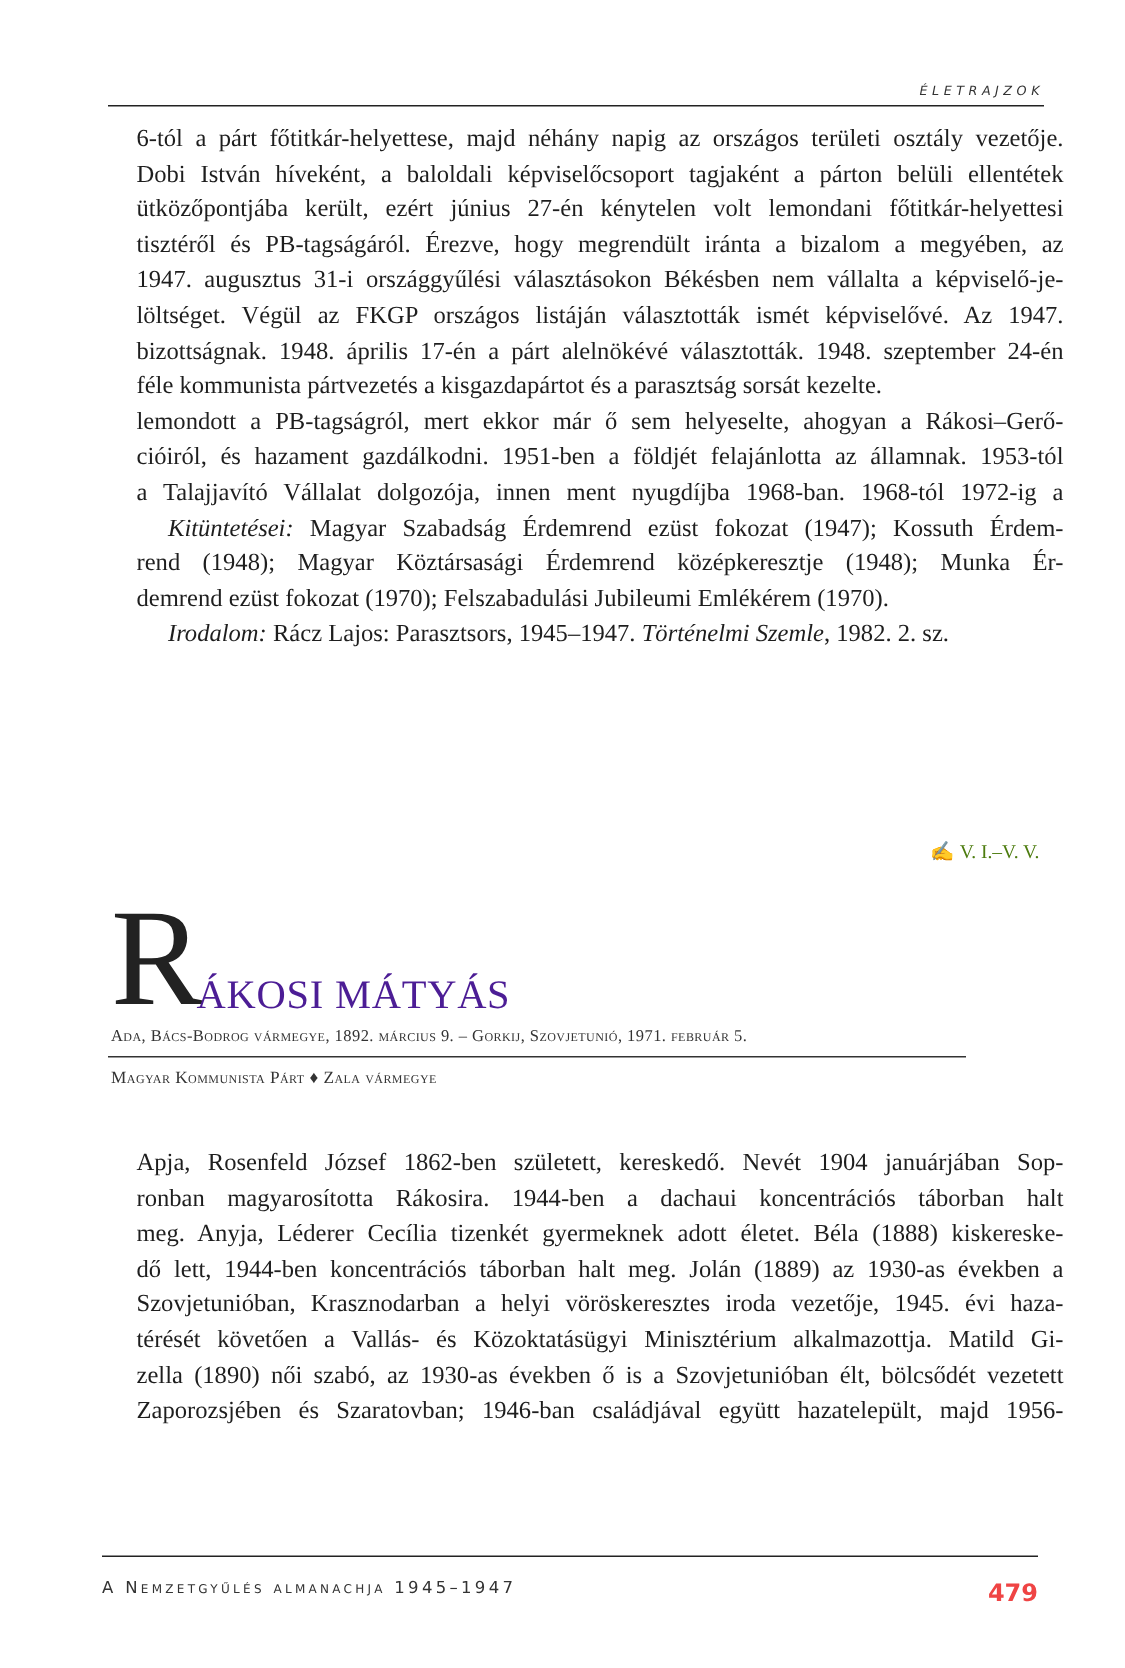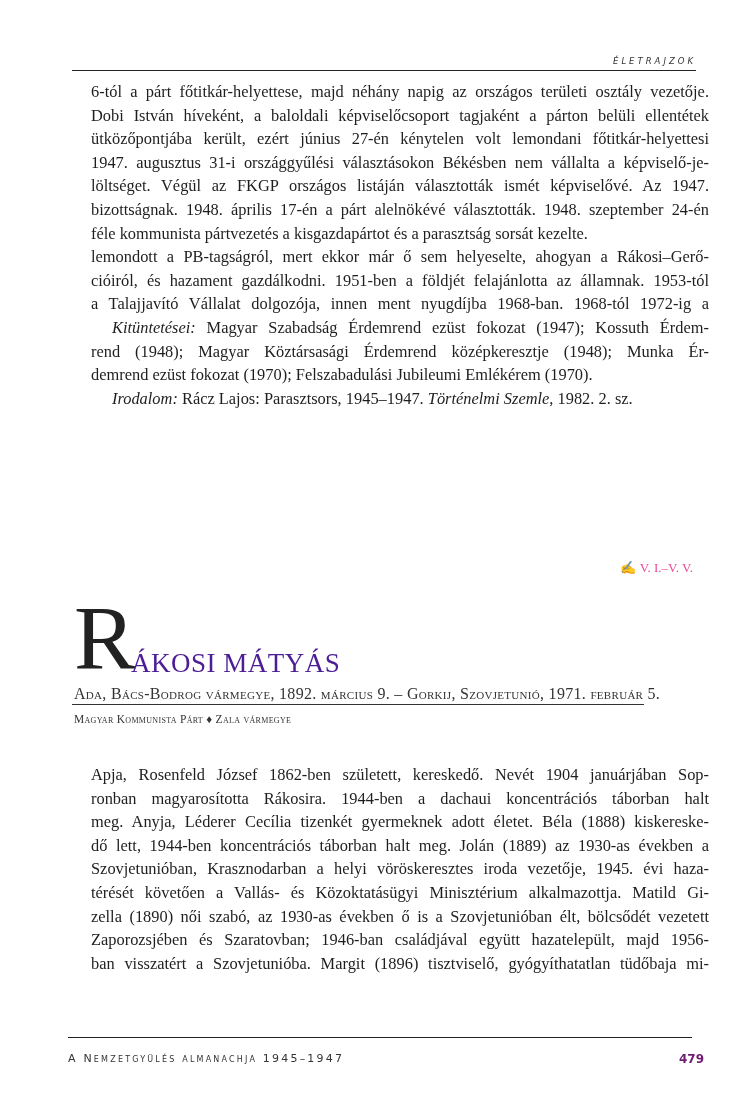--- a/index.html
+++ b/index.html
@@ -4,40 +4,41 @@
   <style>
     html, body { margin: 0; padding: 0; background: #ffffff; }
     body { width: 750px; height: 1112px; position: relative; overflow: hidden; color: #1e1e1e; font-family: "Liberation Serif", serif; }
     .running-head { position: absolute; left: 72px; width: 624px; top: 56px; text-align: right; font-family: "DejaVu Sans", sans-serif; font-size: 8.5px; letter-spacing: 3px; color: #333; font-style: italic; }
     .rule-top { position: absolute; left: 72px; width: 624px; top: 70px; height: 0; border-top: 1.2px solid #222; }
     .body-block { position: absolute; left: 75px; width: 618px; font-size: 16.4px; line-height: 23.6px; text-align: justify; margin-left: 16px; }
     .line { display: block; white-space: nowrap; text-align: justify; text-align-last: justify; height: 23.6px; }
     .line.last { text-align-last: left; }
     .indent { padding-left: 21px; }
     .it { font-style: italic; }
-    .signature { position: absolute; right: 57px; top: 560px; font-size: 13px; color: #ec4899; }
+    .signature { position: absolute; right: 57px; top: 560px; font-size: 13px; color: #4d7c0f; }
     .drop-cap { position: absolute; left: 74px; top: 598px; font-size: 92px; line-height: 80px; font-family: "Liberation Serif", serif; color: #222; }
     .title-rest { position: absolute; left: 131px; top: 648px; font-size: 27px; letter-spacing: 0.5px; color: #4c1d95; font-family: "Liberation Serif", serif; text-align: center; }
-    .dates { position: absolute; left: 74px; top: 685px; width: 620px; font-size: 16px; letter-spacing: 0.3px; color: #333; font-variant: small-caps; white-space: nowrap; }
+    .dates { position: absolute; left: 74px; top: 685px; width: 620px; font-size: 11px; letter-spacing: 0.3px; color: #333; font-variant: small-caps; white-space: nowrap; }
     .rule-mid { position: absolute; left: 72px; width: 572px; top: 704px; border-top: 1px solid #333; }
     .party { position: absolute; left: 74px; top: 713px; font-size: 11.5px; letter-spacing: 0.3px; color: #333; font-variant: small-caps; white-space: nowrap; }
     .rule-bottom { position: absolute; left: 68px; width: 624px; top: 1037px; border-top: 1.2px solid #222; }
     .footer-left { position: absolute; left: 68px; top: 1052px; font-family: "DejaVu Sans", sans-serif; font-size: 11px; letter-spacing: 2.2px; color: #333; font-variant: small-caps; }
-    .footer-right { position: absolute; right: 46px; top: 1052px; font-family: "DejaVu Sans", sans-serif; font-size: 12px; font-weight: bold; color: #701a75; }
+    .footer-right { position: absolute; right: 58px; top: 1052px; font-family: "DejaVu Sans", sans-serif; font-size: 16px; font-weight: bold; color: #ef4444; }
   </style>
 </head>
 <body>
 
 <div class="running-head">ÉLETRAJZOK</div>
 <div class="rule-top"></div>
 
 <div class="body-block" style="top:80px;">
   <span class="line">6-tól a párt főtitkár-helyettese, majd néhány napig az országos területi osztály vezetője.</span>
   <span class="line">Dobi István híveként, a baloldali képviselőcsoport tagjaként a párton belüli ellentétek</span>
   <span class="line">ütközőpontjába került, ezért június 27-én kénytelen volt lemondani főtitkár-helyettesi</span>
+  <span class="line">tisztéről és PB-tagságáról. Érezve, hogy megrendült iránta a bizalom a megyében, az</span>
   <span class="line">1947. augusztus 31-i országgyűlési választásokon Békésben nem vállalta a képviselő-je-</span>
   <span class="line">löltséget. Végül az FKGP országos listáján választották ismét képviselővé. Az 1947.</span>
   <span class="line">bizottságnak. 1948. április 17-én a párt alelnökévé választották. 1948. szeptember 24-én</span>
   <span class="line last">féle kommunista pártvezetés a kisgazdapártot és a parasztság sorsát kezelte.</span>
   <span class="line">lemondott a PB-tagságról, mert ekkor már ő sem helyeselte, ahogyan a Rákosi–Gerő-</span>
   <span class="line">cióiról, és hazament gazdálkodni. 1951-ben a földjét felajánlotta az államnak. 1953-tól</span>
   <span class="line">a Talajjavító Vállalat dolgozója, innen ment nyugdíjba 1968-ban. 1968-tól 1972-ig a</span>
   <span class="line indent"><span class="it">Kitüntetései:</span><span> Magyar Szabadság Érdemrend ezüst fokozat (1947); Kossuth Érdem-</span></span>
   <span class="line">rend (1948); Magyar Köztársasági Érdemrend középkeresztje (1948); Munka Ér-</span>
   <span class="line last">demrend ezüst fokozat (1970); Felszabadulási Jubileumi Emlékérem (1970).</span>
@@ -61,18 +62,17 @@
 
 <div class="body-block" style="top:763px;">
   <span class="line">Apja, Rosenfeld József 1862-ben született, kereskedő. Nevét 1904 januárjában Sop-</span>
   <span class="line">ronban magyarosította Rákosira. 1944-ben a dachaui koncentrációs táborban halt</span>
   <span class="line">meg. Anyja, Léderer Cecília tizenkét gyermeknek adott életet. Béla (1888) kiskereske-</span>
   <span class="line">dő lett, 1944-ben koncentrációs táborban halt meg. Jolán (1889) az 1930-as években a</span>
   <span class="line">Szovjetunióban, Krasznodarban a helyi vöröskeresztes iroda vezetője, 1945. évi haza-</span>
   <span class="line">térését követően a Vallás- és Közoktatásügyi Minisztérium alkalmazottja. Matild Gi-</span>
   <span class="line">zella (1890) női szabó, az 1930-as években ő is a Szovjetunióban élt, bölcsődét vezetett</span>
   <span class="line">Zaporozsjében és Szaratovban; 1946-ban családjával együtt hazatelepült, majd 1956-</span>
-  <span class="line">ban visszatért a Szovjetunióba. Margit (1896) tisztviselő, gyógyíthatatlan tüdőbaja mi-</span>
 </div>
 
 <div class="rule-bottom"></div>
 <div class="footer-left">A Nemzetgyűlés almanachja 1945–1947</div>
 <div class="footer-right">479</div>
 
 </body></html>

